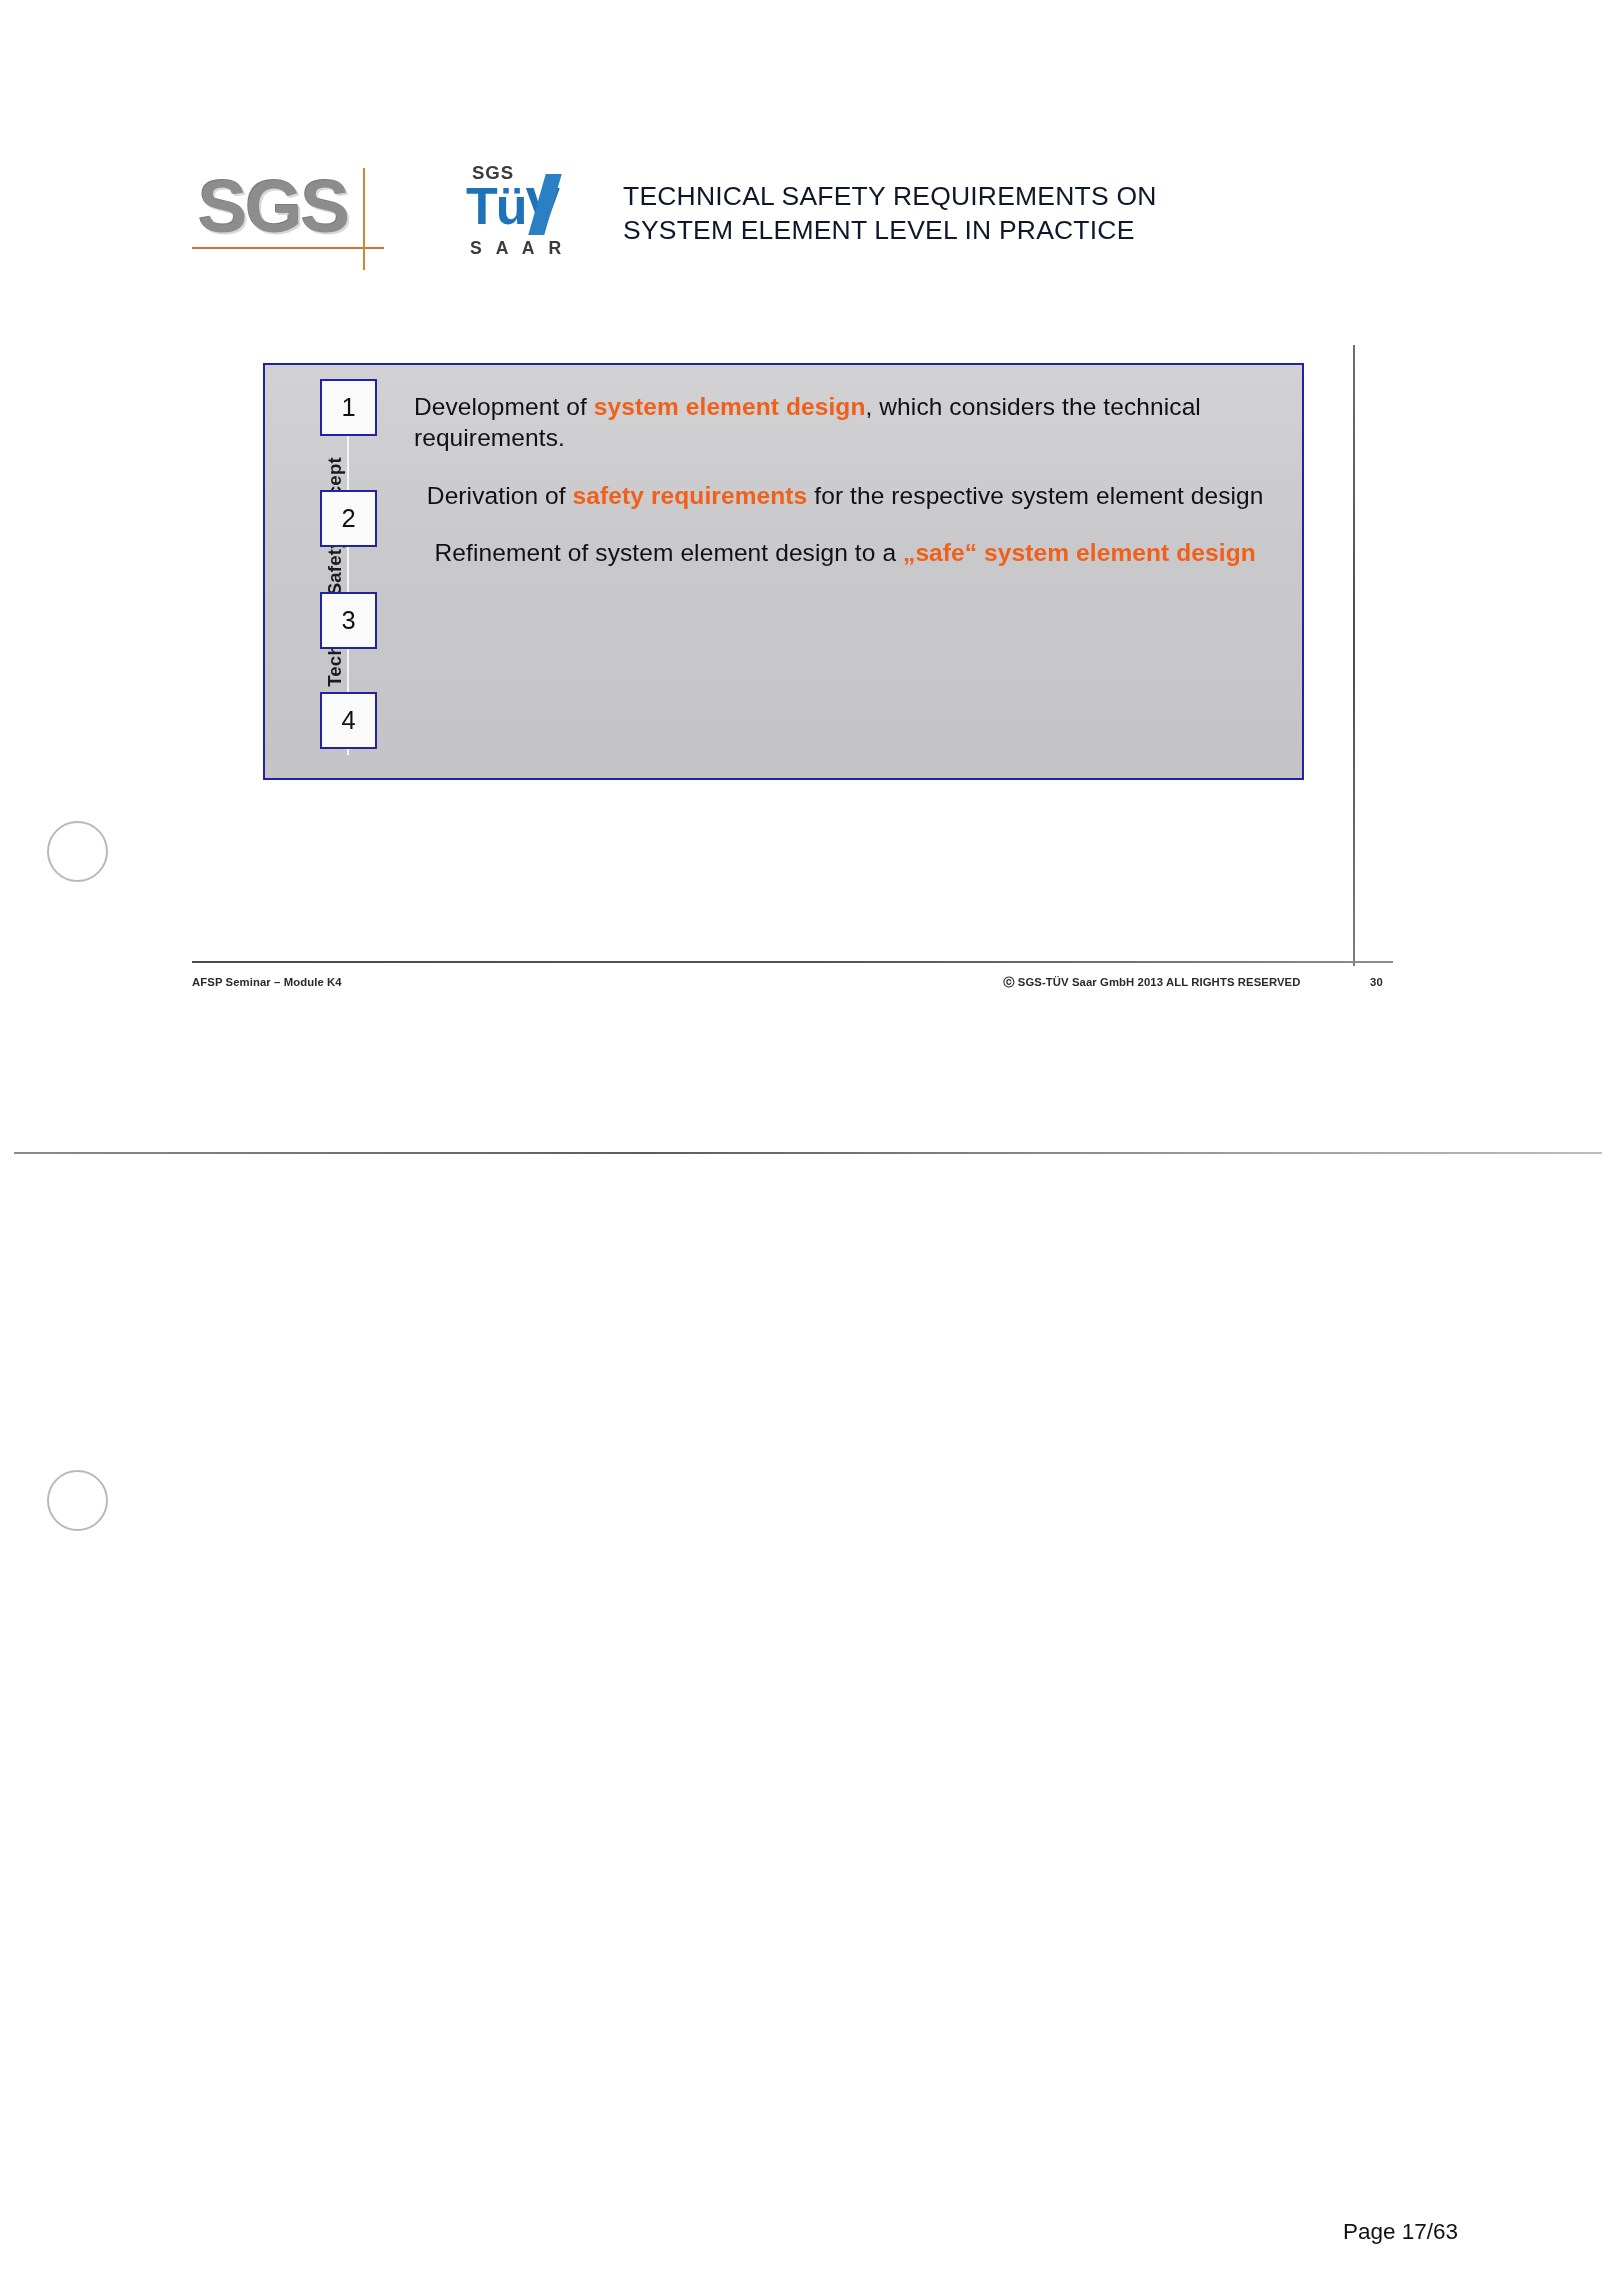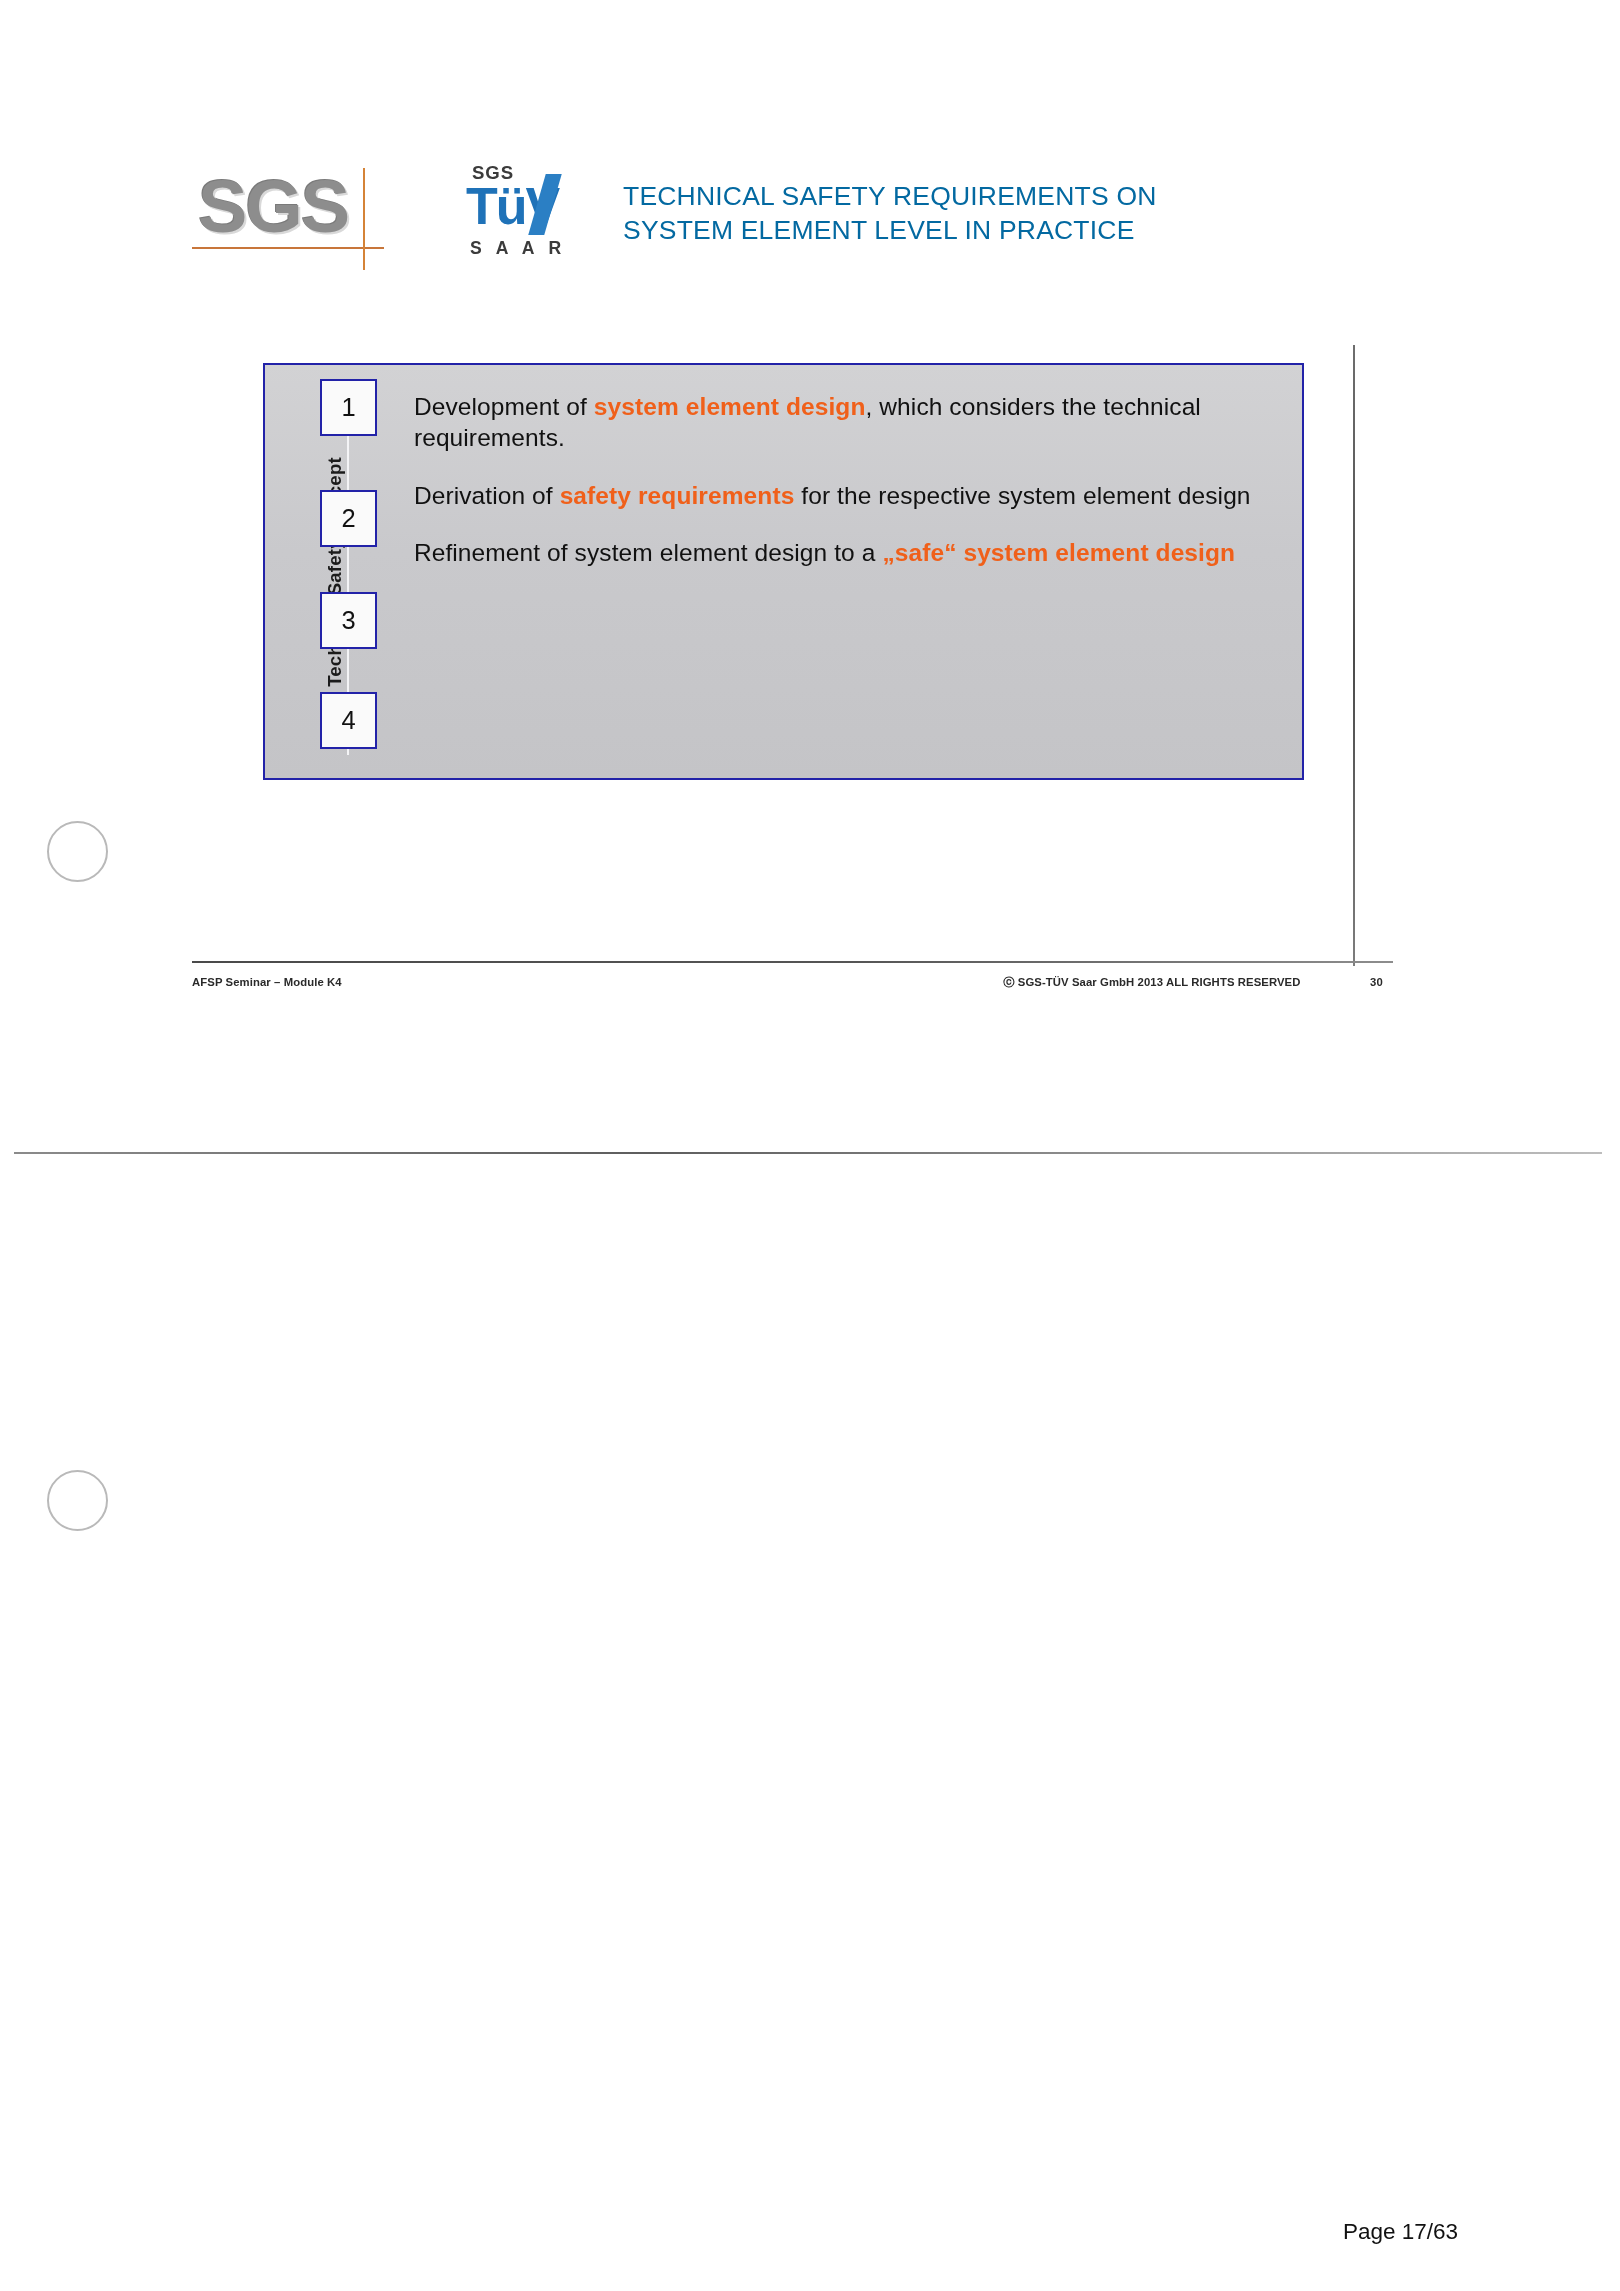--- a/index.html
+++ b/index.html
@@ -60,21 +60,21 @@
   .tuv-logo .t-saar{
     position:absolute;left:3.9px;top:76px;font-size:17.6px;font-weight:bold;
     letter-spacing:4.9px;color:#3b3b3b;
   }
   .tuv-logo .slash{
     position:absolute;left:71px;top:11.8px;width:15.7px;height:61px;
     background:#2b7fc4;transform:skewX(-16deg);
   }
 
   .slide-title{
-    font-size:26.5px;line-height:1.28;color:#0369a1;font-weight:normal;
+    font-size:26.5px;line-height:1.28;color:#0f172a;font-weight:normal;
     letter-spacing:0.2px;margin-left:47px;padding-top:17.6px;white-space:pre-line;
   }
 
   
   .vrule{
     position:absolute;width:2px;
     background:linear-gradient(180deg,#6e6e6e,#4a4a4a 50%,#7d7d7d);
   }
 
   
@@ -120,21 +120,21 @@
     position:absolute;left:55px;width:57px;height:57px;
     border:2.9px solid #2222a8;background:#fafafa;box-sizing:border-box;
     display:flex;align-items:center;justify-content:center;
     font-size:25.5px;color:#111;
   }
 
   .itemcol{flex:1;position:relative;padding:25.5px 25.5px 0 3.9px;}
   .item{
     font-size:24.5px;line-height:1.30;color:#111;letter-spacing:0.1px;
   }
-  .item + .item{margin-top:25.5px;}
+  .item + .item{margin-top:25.5px;text-align:center;}
   .hl{color:#f0601a;font-weight:bold;}
 
   
   .pagenum{
     position:absolute;right:162px;bottom:47px;font-size:22.5px;color:#111;
   }
 </style>
 </head>
 <body>
 

